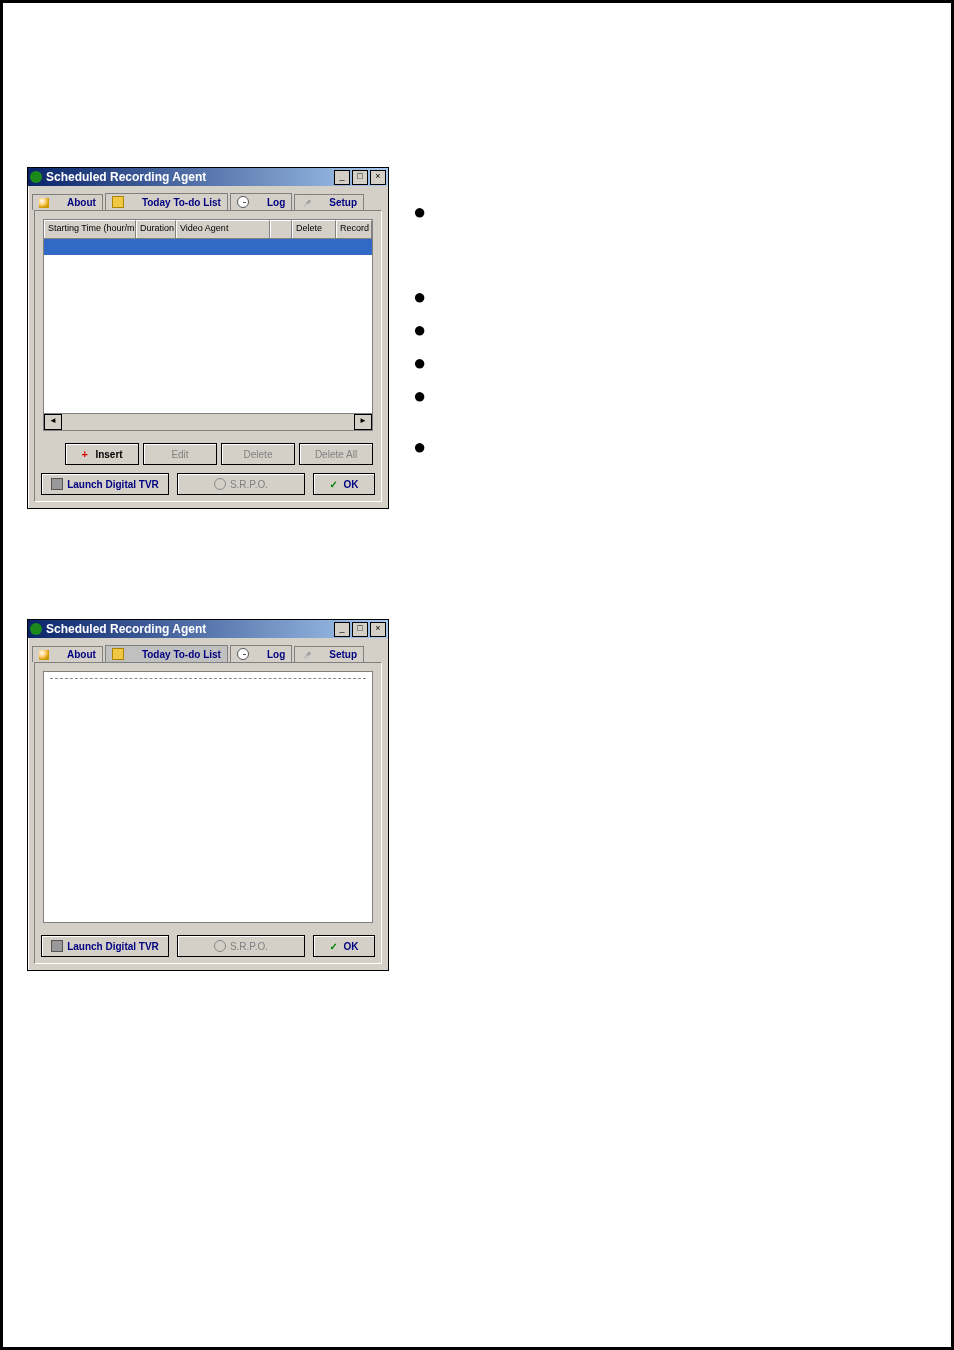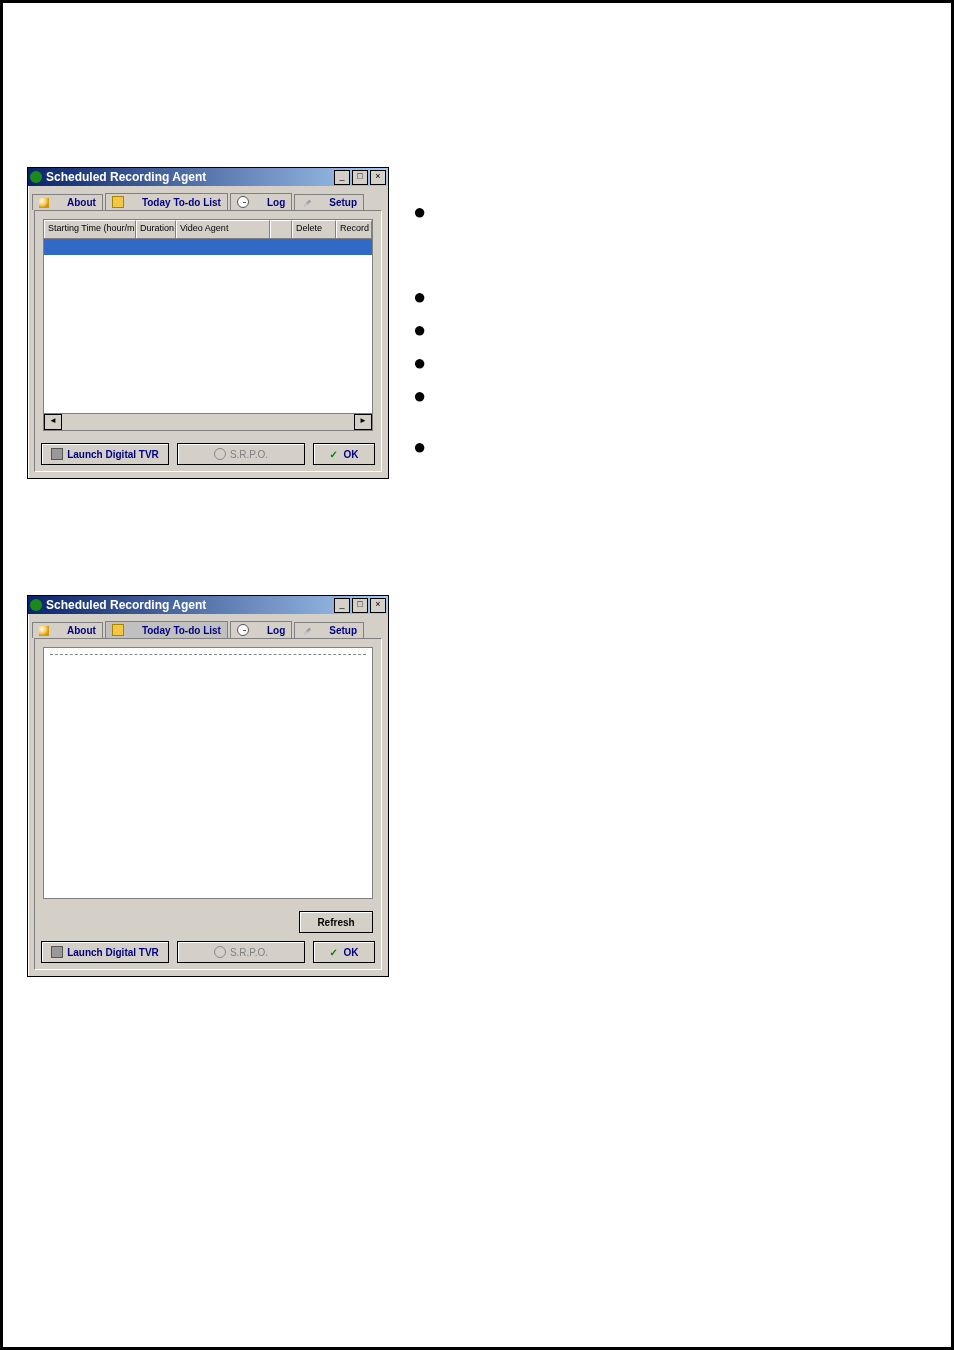--- a/index.html
+++ b/index.html
@@ -104,20 +104,35 @@
             <div style="width:22px"> </div>
             <div style="width:44px">Delete</div>
             <div style="flex:1">Record</div>
           </div>
           <div class="selrow"></div>
           <div class="hscroll">
             <div class="harrow">◄</div>
             <div class="harrow">►</div>
           </div>
         </div>
+        <div class="btnrow">
+          <div class="btn">
+              <span class="i plus"></span>
+              <b>Insert</b>
+            </div>
+          <div class="btn gray">
+              <span>Edit</span>
+            </div>
+          <div class="btn gray">
+              <span>Delete</span>
+            </div>
+          <div class="btn gray">
+              <span>Delete All</span>
+            </div>
+        </div>
         <div class="btn2row">
           <div class="btn blue launch">
               <span class="i tv"></span>
               <span>Launch Digital TVR</span>
             </div>
           <div class="btn gray srpo">
               <span class="i circ"></span>
               <span>S.R.P.O.</span>
             </div>
           <div class="btn blue" style="min-width:48px">
@@ -166,25 +181,20 @@
           </div>
         <div class="tab">
             <span class="tabicon tools"></span>
             <span>Setup</span>
           </div>
       </div>
       <div class="clientarea">
         <div class="logarea">
           <div class="dashed"></div>
         </div>
-        <div class="refreshrow">
-          <div class="btn" style="min-width:60px">
-              <b>Refresh</b>
-            </div>
-        </div>
         <div class="btn2row">
           <div class="btn blue launch">
               <span class="i tv"></span>
               <span>Launch Digital TVR</span>
             </div>
           <div class="btn gray srpo">
               <span class="i circ"></span>
               <span>S.R.P.O.</span>
             </div>
           <div class="btn blue" style="min-width:48px">

